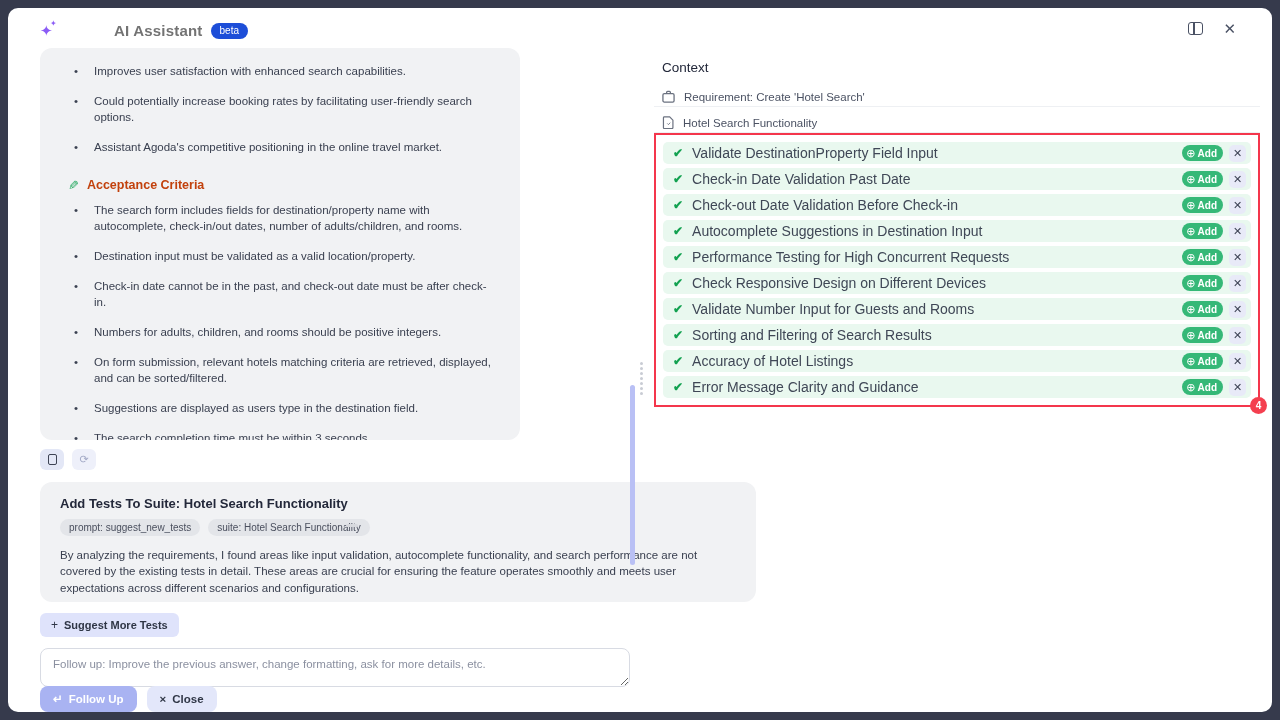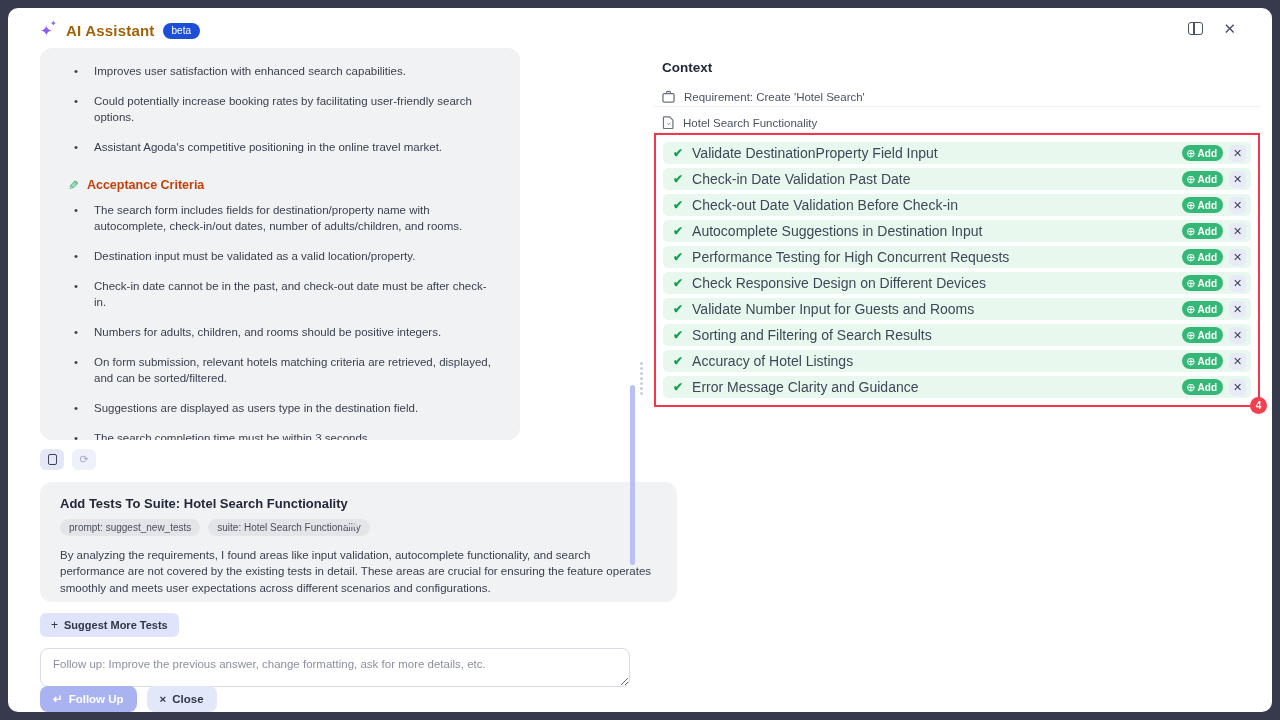--- a/index.html
+++ b/index.html
@@ -7,21 +7,21 @@
   body { background:#363a4c; position:relative; overflow:hidden; }
 
   .window { position:absolute; left:8px; top:8px; width:1264px; height:704px;
             background:#ffffff; border-radius:10px; overflow:hidden; }
 
   
   .hdr { position:absolute; left:0; top:0; width:100%; height:44px; }
   .hdr-left { position:absolute; left:32px; top:14px; display:flex; align-items:center; gap:8px; }
   .sparkle { color:#8b5cf6; font-size:15px; line-height:1; position:relative; width:18px; }
   .sparkle .s2 { position:absolute; font-size:8px; left:10px; top:-3px; }
-  .app-title { font-size:15px; font-weight:bold; color:#a16207; letter-spacing:.2px; }
+  .app-title { font-size:15px; font-weight:bold; color:#737373; letter-spacing:.2px;margin-left:48px; }
   .beta-pill { background:#1d4ed8; color:#fff; font-size:10px; padding:2px 9px 3px; border-radius:9px; }
   .hdr-right { position:absolute; right:36px; top:14px; display:flex; align-items:center; gap:20px; }
   .panel-icon { width:15px; height:13px; border:1.6px solid #4a5164; border-radius:3px; position:relative; }
   .panel-icon::after { content:""; position:absolute; left:4px; top:0; bottom:0; width:1.6px; background:#4a5164; }
   .x-icon { color:#4a5164; font-size:15px; line-height:13px; cursor:pointer; }
 
   
   .bubble1 { position:absolute; left:32px; top:40px; width:480px; height:392px;
              background:#f1f2f4; border-radius:12px; padding:2px 24px 10px 26px; overflow:hidden; }
   ul.blts { list-style:none; }
@@ -34,21 +34,21 @@
 
   .msg-actions { position:absolute; left:32px; top:441px; display:flex; gap:8px; }
   .icon-btn { width:24px; height:21px; border-radius:6px; display:flex; align-items:center;
               justify-content:center; cursor:pointer; border:none; }
   .copy-btn { background:#e3e7f6; }
   .refresh-btn { background:#eef0fa; color:#a0a7c4; font-size:11px; }
   .copy-glyph { width:9px; height:11px; border:1.4px solid #3d4354; border-radius:2px; position:relative; background:#e3e7f6; }
   .copy-glyph::before { content:""; position:absolute; left:2px; top:-4px; width:9px; height:11px;
                         border:1.4px solid #3d4354; border-radius:2px; z-index:-1; }
 
-  .bubble2 { position:absolute; left:32px; top:474px; width:637px; height:120px;
+  .bubble2 { position:absolute; left:32px; top:474px; width:716px; height:120px;
              background:#f1f2f4; border-radius:12px; padding:14px 20px 10px 20px; }
   .card-title { font-size:13px; font-weight:bold; color:#23283a; }
   .tag-row { display:flex; gap:8px; margin-top:8px; align-items:center; }
   .tag { background:#e3e5e9; color:#4a4f5e; font-size:10px; padding:3px 9px; border-radius:9px; }
   .tag-dash { width:12px; height:3px; background:#d7d9de; border-radius:2px; margin-left:6px; }
   .card-body { margin-top:11px; font-size:11.5px; line-height:1.42; color:#3a4050; }
 
   .suggest-btn { position:absolute; left:32px; top:605px; background:#dfe3fb; border:none;
                  color:#2f3646; font-size:11px; font-weight:bold; padding:5px 11px;
                  border-radius:6px; cursor:pointer; display:flex; gap:6px; align-items:center; }
@@ -65,21 +65,21 @@
   .close-btn { background:#e3e7fa; color:#2f3646; border:none; font-size:11.5px; font-weight:bold;
                padding:6px 13px; border-radius:8px; cursor:pointer; display:flex; gap:6px; align-items:center; }
 
   .vscroll { position:absolute; left:622px; top:377px; width:5px; height:180px;
              background:#b9c0f5; border-radius:3px; }
   .grip { position:absolute; left:632px; top:354px; display:flex; flex-direction:column; gap:2px; }
   .grip i { width:3px; height:3px; background:#c9ccd4; border-radius:50%; display:block; }
 
   
   .ctx { position:absolute; left:646px; top:52px; width:606px; }
-  .ctx-head { font-size:13.5px; font-weight:bold; color:#23283a; margin-left:8px; }
+  .ctx-head { font-size:13.5px; font-weight:normal; color:#23283a; margin-left:8px; }
   .ctx-item { display:flex; align-items:center; gap:9px; padding:9px 8px 3px; font-size:11.5px;
               color:#4b5263; border-bottom:1px solid #eef0f3;text-align:center; }
   .ctx-item svg { flex:0 0 auto; }
 
   .red-box { border:2px solid #f4364c; margin-top:0; padding:3px 5px; position:relative; }
   .test-row { display:flex; align-items:center; background:#e9f8ef; border-radius:5px;
               height:22px; margin:4px 2px; padding:0 5px 0 10px; }
   .test-check { color:#12a150; font-size:12px; font-weight:bold; margin-right:9px; }
   .test-label { flex:1; font-size:14px; color:#3f4756; }
   .add-btn { background:#35b877; color:#fff; border:none; border-radius:8px; font-size:10px;

